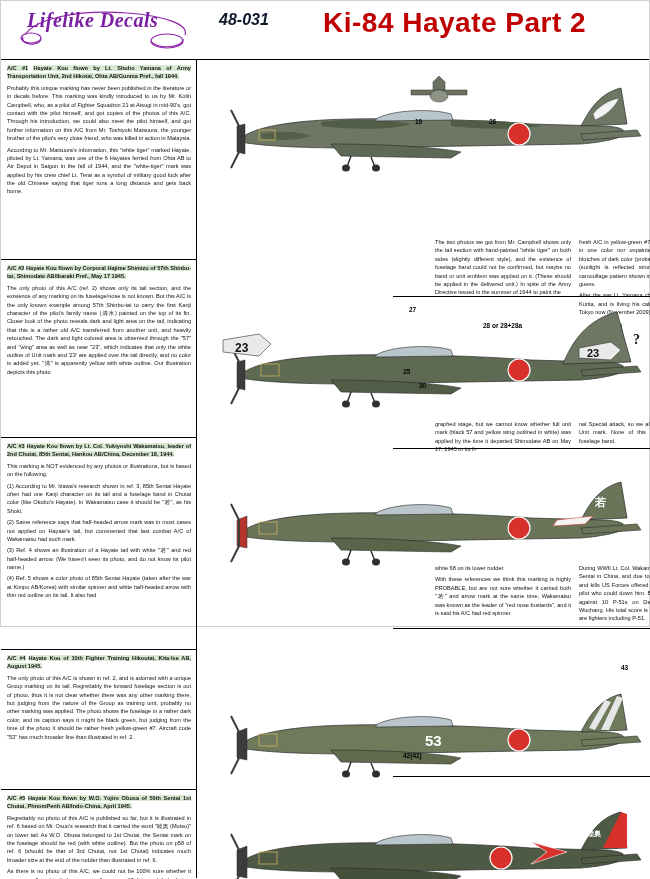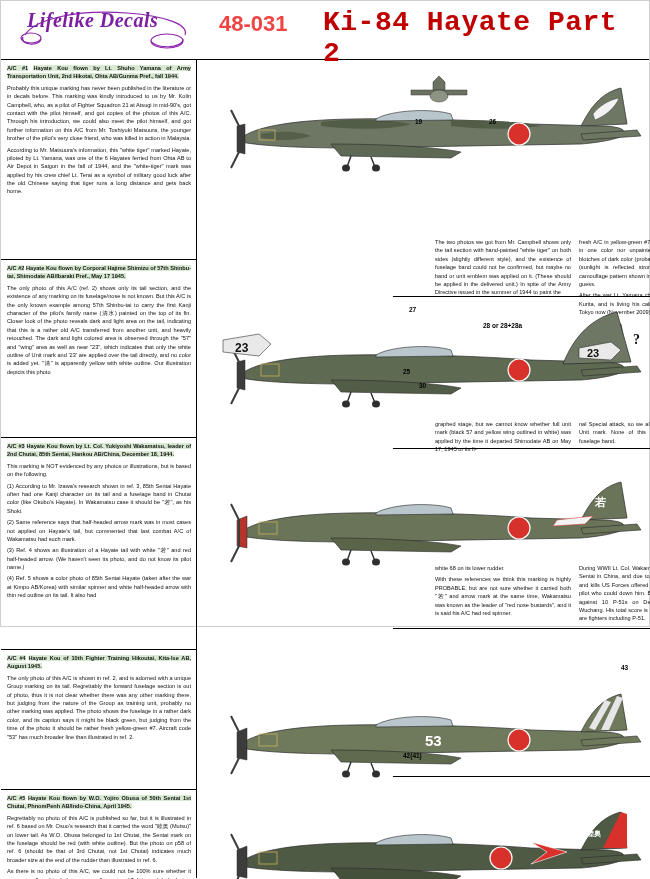--- a/index.html
+++ b/index.html
@@ -28,27 +28,28 @@
     font-family:"Liberation Serif", serif;
     font-style:italic;font-weight:bold;
     font-size:20px;color:#7b1fa2;
     letter-spacing:0.5px;
   }
   .brand-swoosh{
     position:absolute;left:16px;top:4px;width:180px;height:48px;
   }
   .kitno{
     position:absolute;left:218px;top:10px;
-    font-size:22px;font-weight:bold;color:#ef4444;
+    font-size:16px;font-weight:bold;color:#0f172a;
     font-family:"Liberation Sans", sans-serif;
+    font-style:italic;
   }
   .kittitle{
     position:absolute;left:322px;top:6px;
     font-size:28px;font-weight:bold;color:#c00000;
-    font-family:Liberation Mono, monospace;
+    font-family:Liberation Sans, sans-serif;
     letter-spacing:0.5px;
   }
   
   .content{position:relative;width:648px;height:818px;}
   .leftcol{
     position:absolute;left:0;top:0;width:196px;height:818px;
     border-right:1px solid #000;
     box-sizing:border-box;
   }
   .rightcol{

